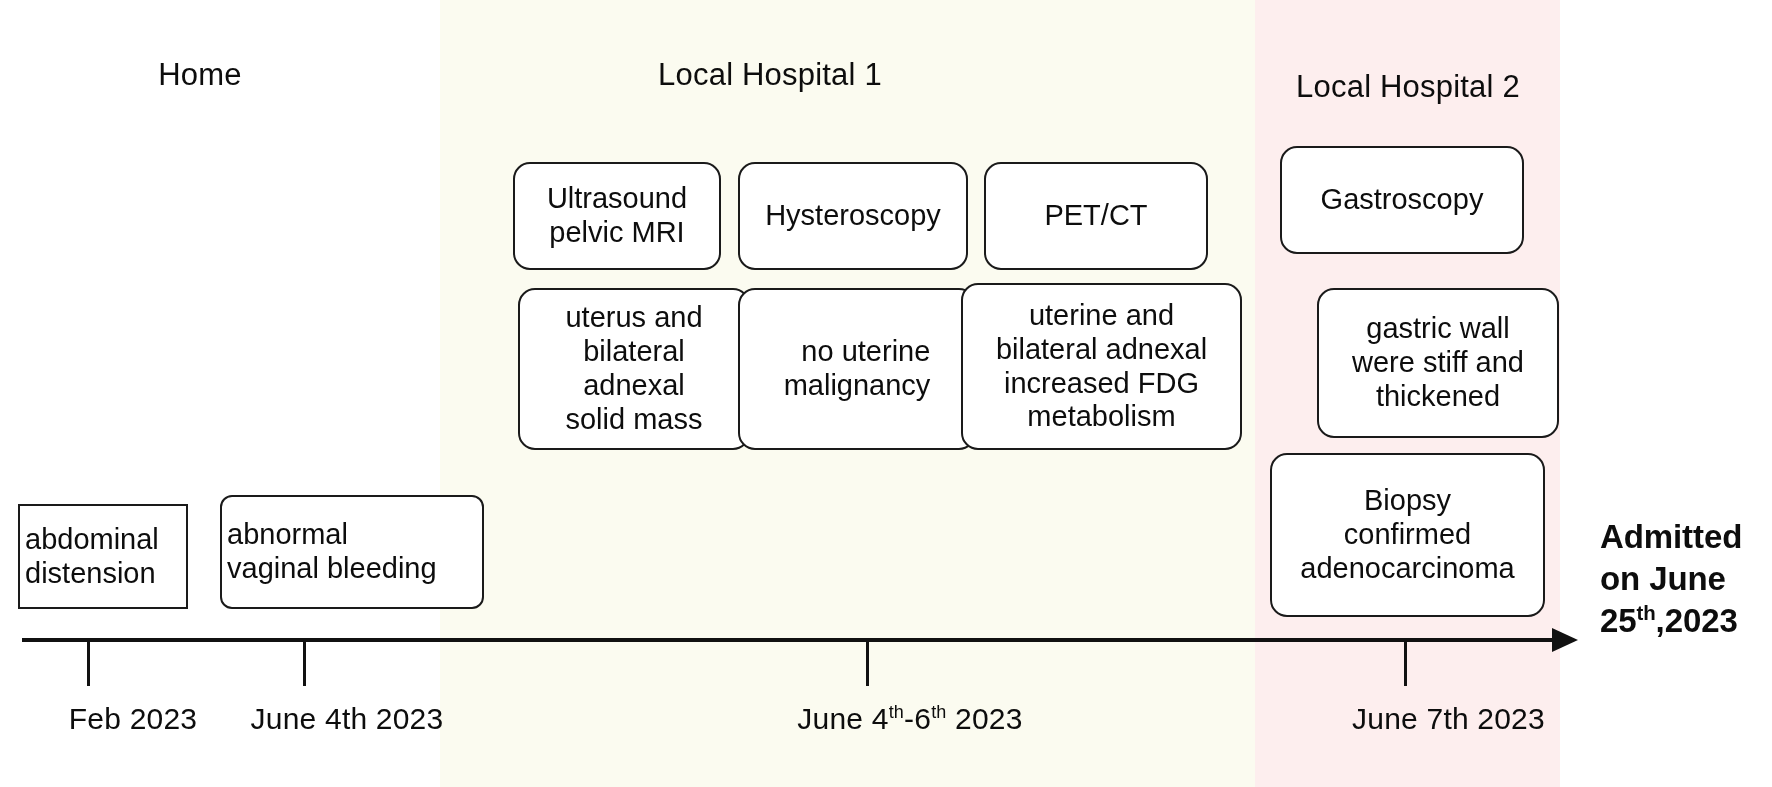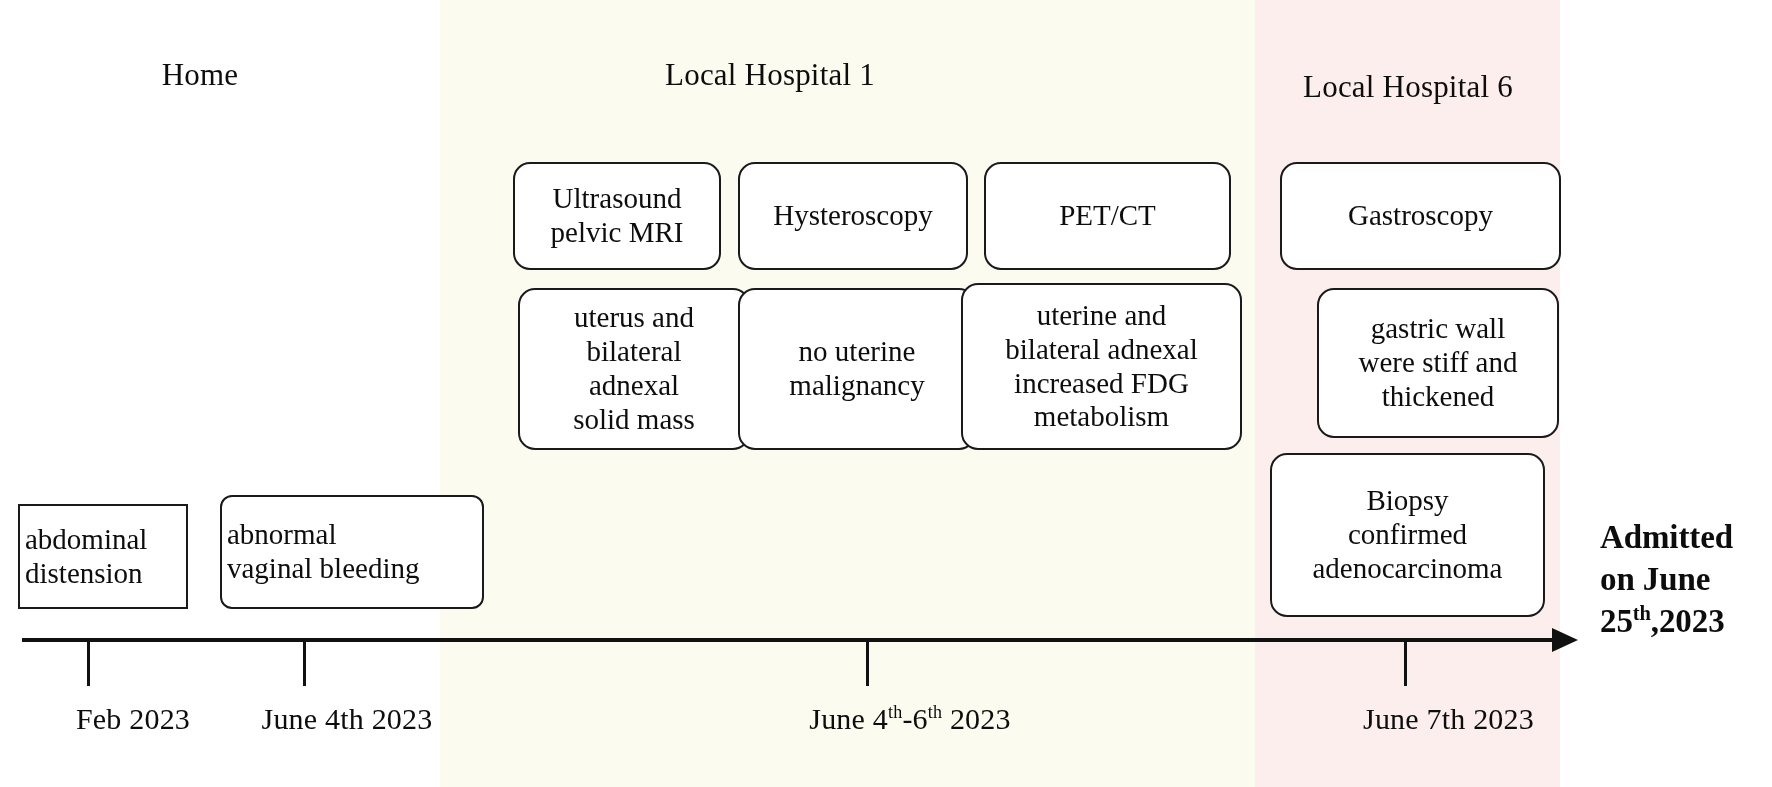--- a/index.html
+++ b/index.html
@@ -5,21 +5,21 @@
   html, body {
     margin: 0;
     padding: 0;
     background: #ffffff;
   }
   #canvas {
     position: relative;
     width: 1772px;
     height: 787px;
     background: #ffffff;
-    font-family: Liberation Serif, serif;
+    font-family: Liberation Sans, sans-serif;
     color: #0d0d0d;
     overflow: hidden;
   }
 
   
   .zone {
     position: absolute;
     top: 0;
     height: 787px;
   }
@@ -120,33 +120,33 @@
 </head>
 <body>
 
 <div id="canvas">
 
   <div class="zone" id="zone-hospital1"></div>
   <div class="zone" id="zone-hospital2"></div>
 
   <div class="zone-title" style="left:95px;  top:58px;  width:210px;">Home</div>
   <div class="zone-title" style="left:640px; top:58px;  width:260px;">Local Hospital 1</div>
-  <div class="zone-title" style="left:1278px; top:70px; width:260px;">Local Hospital 6</div>
+  <div class="zone-title" style="left:1278px; top:70px; width:260px;">Local Hospital 2</div>
 
   <div class="box" style="left:513px; top:162px; width:208px; height:108px;">Ultrasound
 pelvic MRI</div>
   <div class="box" style="left:738px; top:162px; width:230px; height:108px;">Hysteroscopy</div>
-  <div class="box" style="left:984px; top:162px; width:247px; height:108px;">PET/CT</div>
-  <div class="box" style="left:1280px; top:162px; width:281px; height:108px;">Gastroscopy</div>
+  <div class="box" style="left:984px; top:162px; width:224px; height:108px;">PET/CT</div>
+  <div class="box" style="left:1280px; top:146px; width:244px; height:108px;">Gastroscopy</div>
 
   <div class="box" style="left:518px; top:288px; width:232px; height:162px;border-radius:17px;">uterus and
 bilateral
 adnexal
 solid mass</div>
-  <div class="box" style="left:738px; top:288px; width:238px; height:162px;">no uterine
+  <div class="box" style="left:738px; top:288px; width:238px; height:162px;text-align:right;">no uterine
 malignancy</div>
   <div class="box" style="left:961px; top:283px; width:281px; height:167px;">uterine and
 bilateral adnexal
 increased FDG
 metabolism</div>
   <div class="box" style="left:1285px; top:288px; width:242px; height:150px;margin-left:32px;">gastric wall
 were stiff and
 thickened</div>
 
   <div class="box" style="left:1270px; top:453px; width:275px; height:164px;">Biopsy

